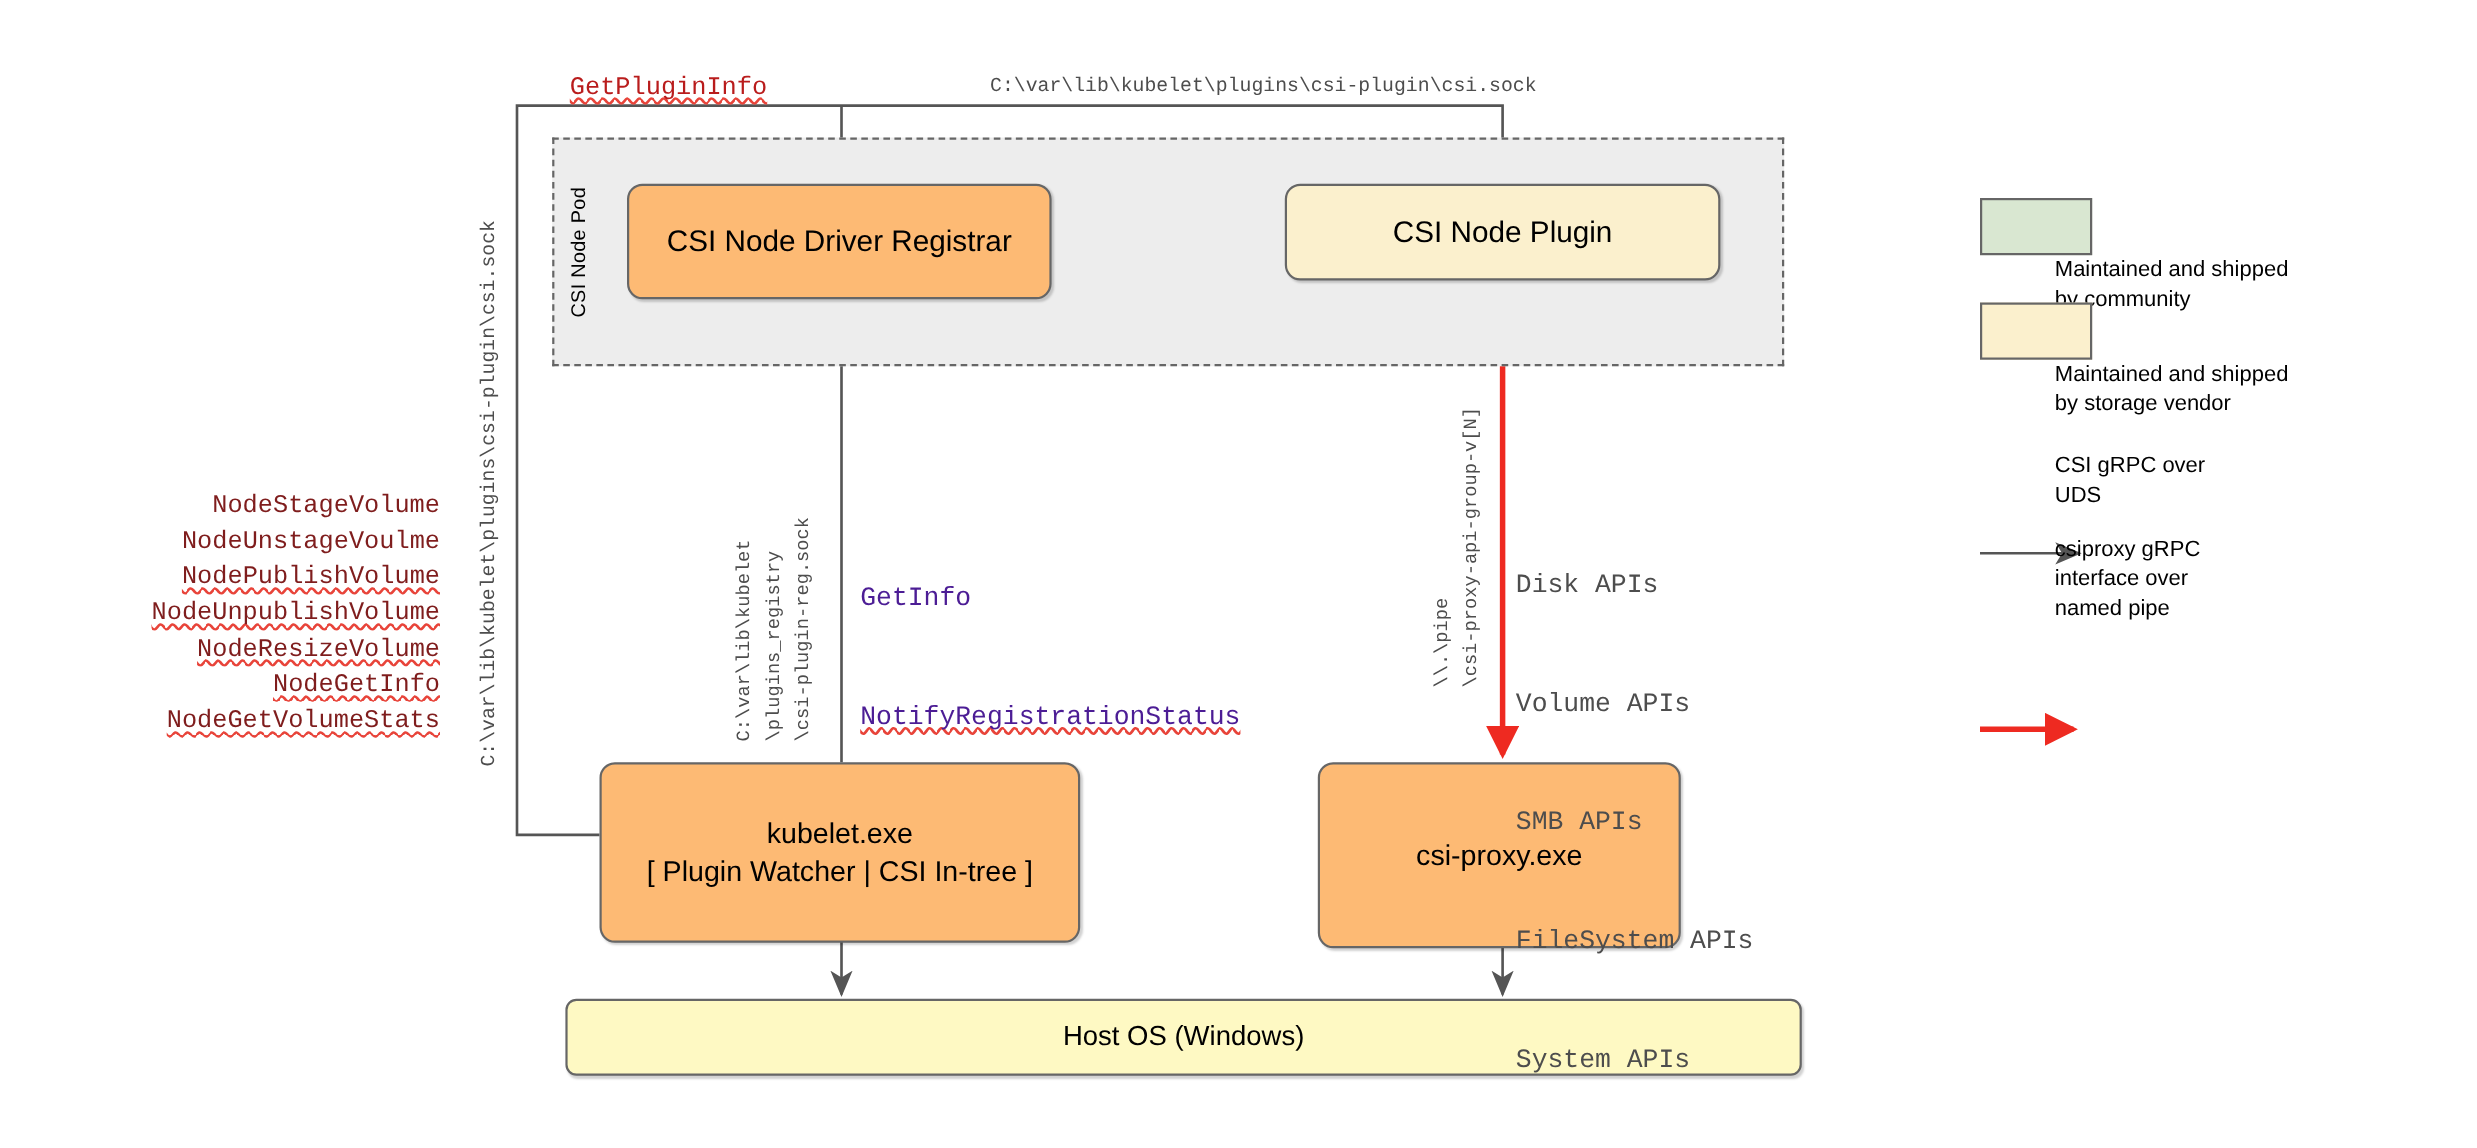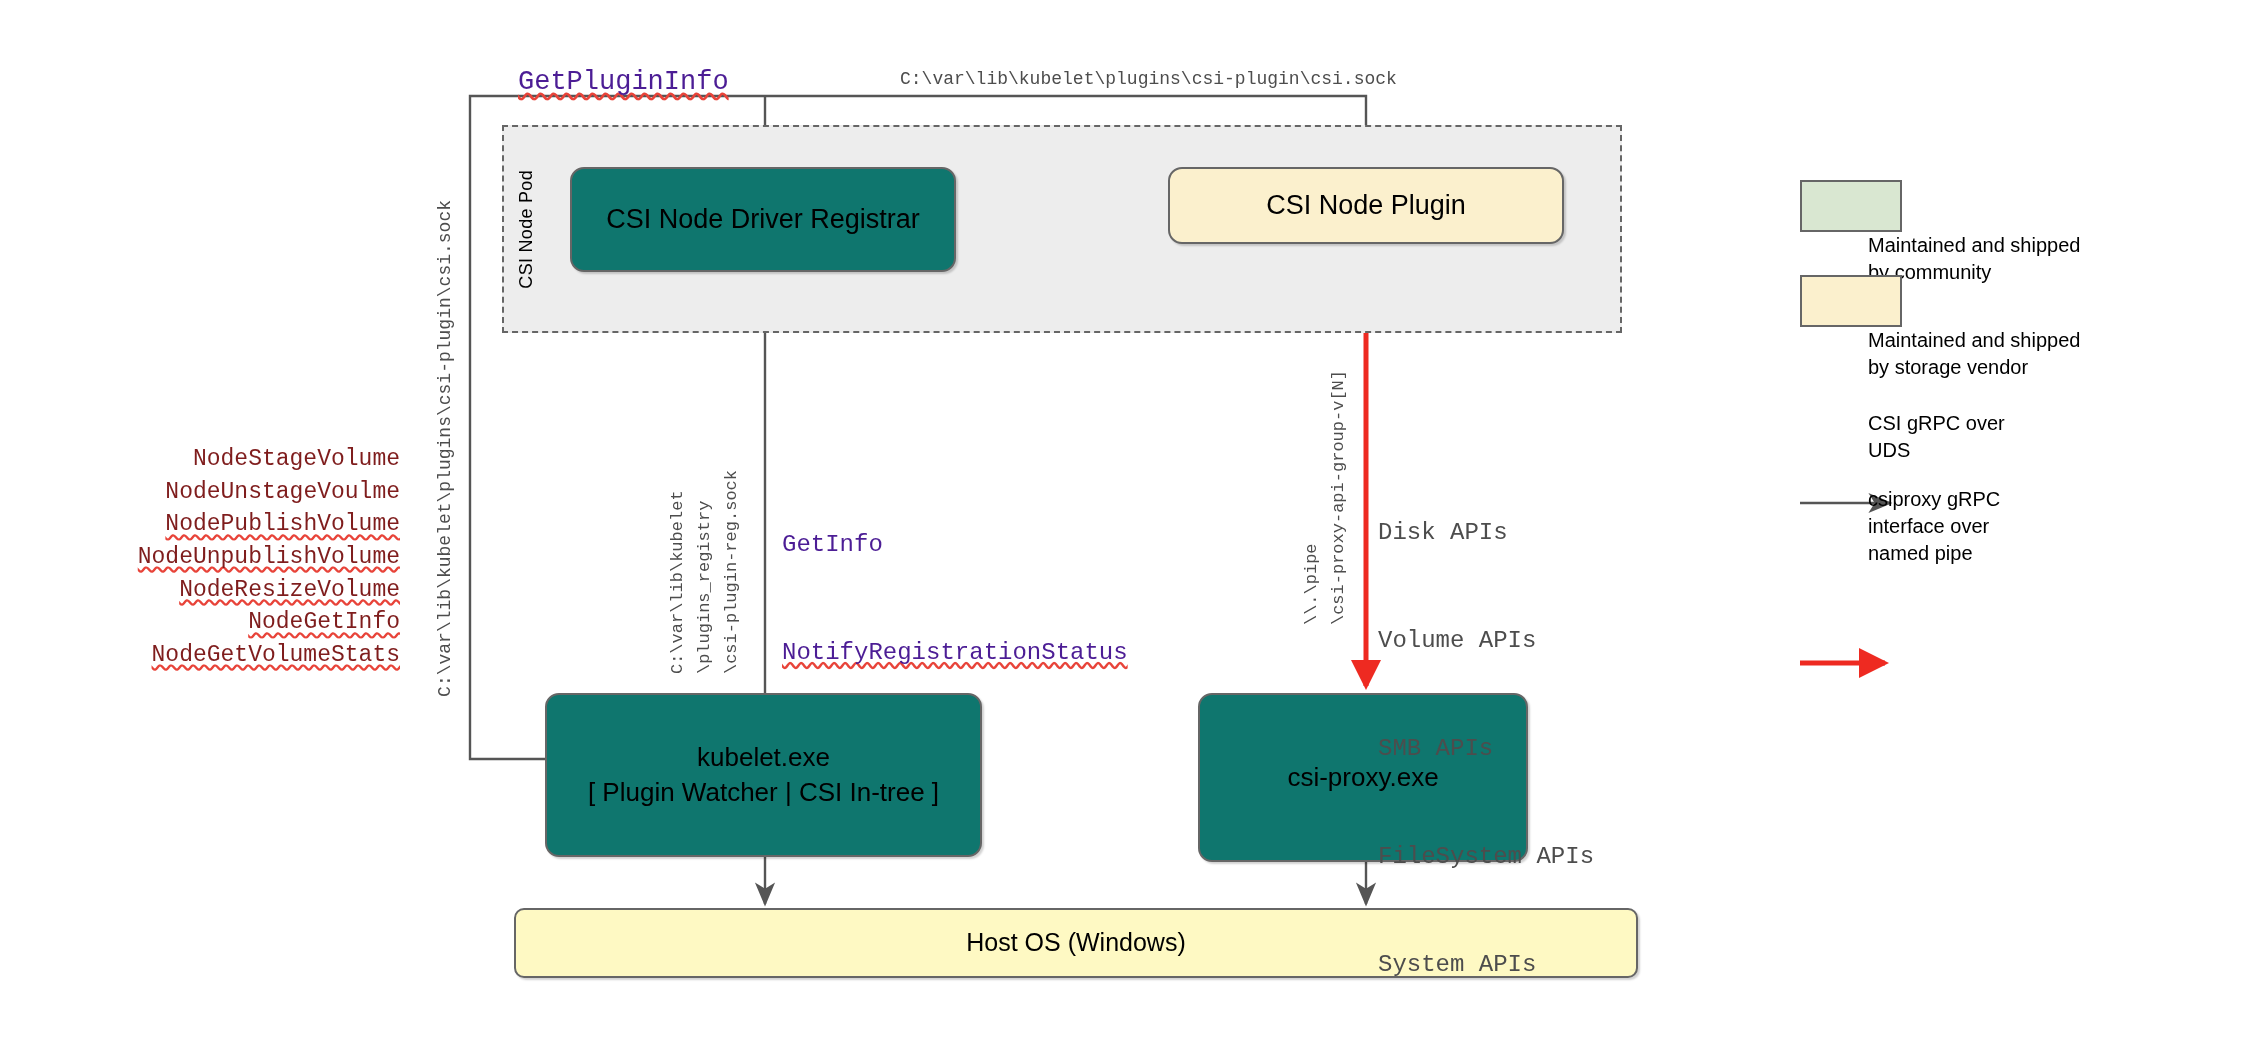--- a/index.html
+++ b/index.html
@@ -33,26 +33,26 @@
     border: 2px solid #666666;
     border-radius: 14px;
     display: flex;
     align-items: center;
     justify-content: center;
     text-align: center;
     color: #000000;
     line-height: 1.35;
     box-shadow: 2px 2px 2px rgba(0,0,0,0.18);
   }
-  .node.green  { background: #0f766e; }
+  .node.green  { background: #fdba74; }
   .node.yellow { background: #fbf0cd; }
   .node.blue   { background: #fef9c3; }
 
   #registrar-box { left: 570px; top: 167px;  width: 386px; height: 105px; font-size: 27px; }
-  #plugin-box    { left: 1168px; top: 167px; width: 396px; height: 77px; font-size: 27px; }
+  #plugin-box    { left: 1168px; top: 167px; width: 396px; height: 88px; font-size: 27px; }
   #kubelet-box   { left: 545px; top: 693px;  width: 437px; height: 164px; font-size: 26px; }
   #csiproxy-box  { left: 1198px; top: 693px; width: 330px; height: 169px; font-size: 26px; }
   #hostos-box    { left: 514px; top: 908px;  width: 1124px; height: 70px; font-size: 25px; border-radius: 10px;}
 
   
   #pod-container {
     position: absolute;
     left: 502px;
     top: 125px;
     width: 1120px;
@@ -84,22 +84,22 @@
   }
 
   .spell {
     text-decoration: underline wavy #e8443a;
     text-decoration-skip-ink: none;
     text-underline-offset: 3px;
   }
 
   #getplugininfo {
     left: 518px; top: 62px;
-    font-size: 27px;
-    color: #4c1d95;
+    font-size: 23px;
+    color: #b91c1c;
   }
   #socket-top {
     left: 900px; top: 66px;
     font-size: 18px;
   }
   #socket-left {
     left: 432px; top: 200px;
     font-size: 18px;
     writing-mode: vertical-rl;
     transform: rotate(180deg);

